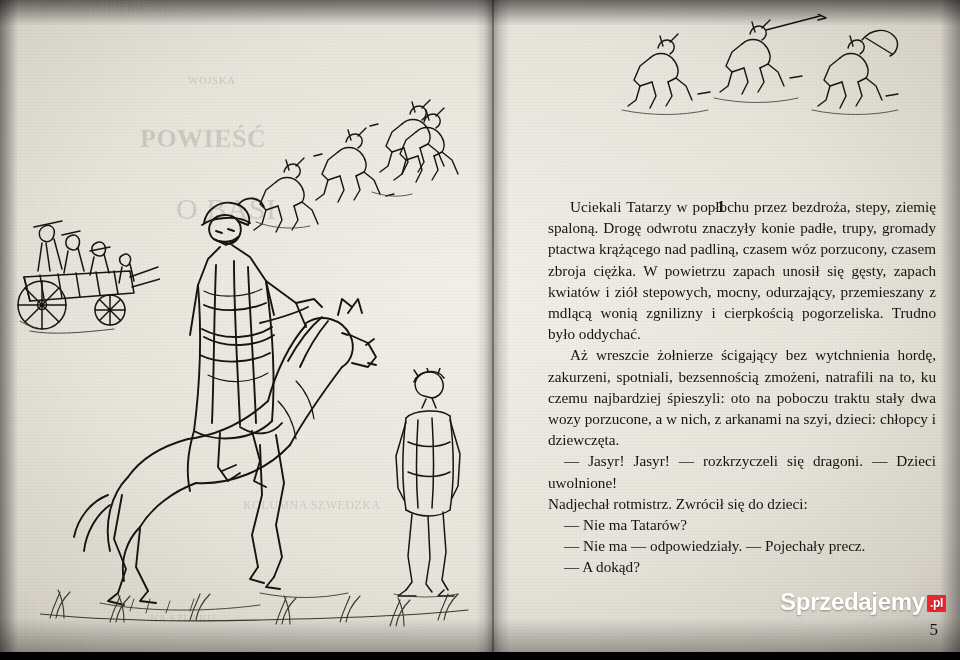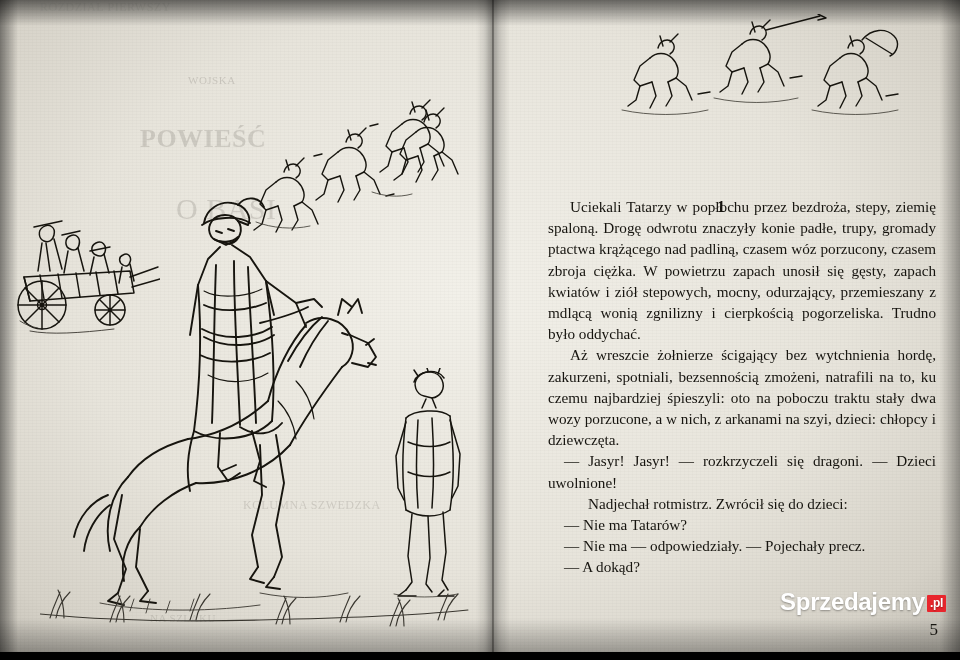--- a/index.html
+++ b/index.html
@@ -130,21 +130,21 @@
     text-align: center;
     font-size: 16px;
     font-weight: bold;
     font-family: "Liberation Serif", serif;
     color: #15130e;
   }
   .text-col p {
     margin: 0;
     text-indent: 22px;
   }
-  .text-col p.noindent { text-indent: 0; margin-left: 40px; }
+  .text-col p.noindent { text-indent: 0; }
   .text-col p.dialog { text-indent: 16px; }
 
   
   .rt-ghost {
     position: absolute;
     color: rgba(60,56,50,0.13);
     font-size: 13px;
     font-family: "Liberation Serif", serif;
     white-space: nowrap;
     pointer-events: none;

